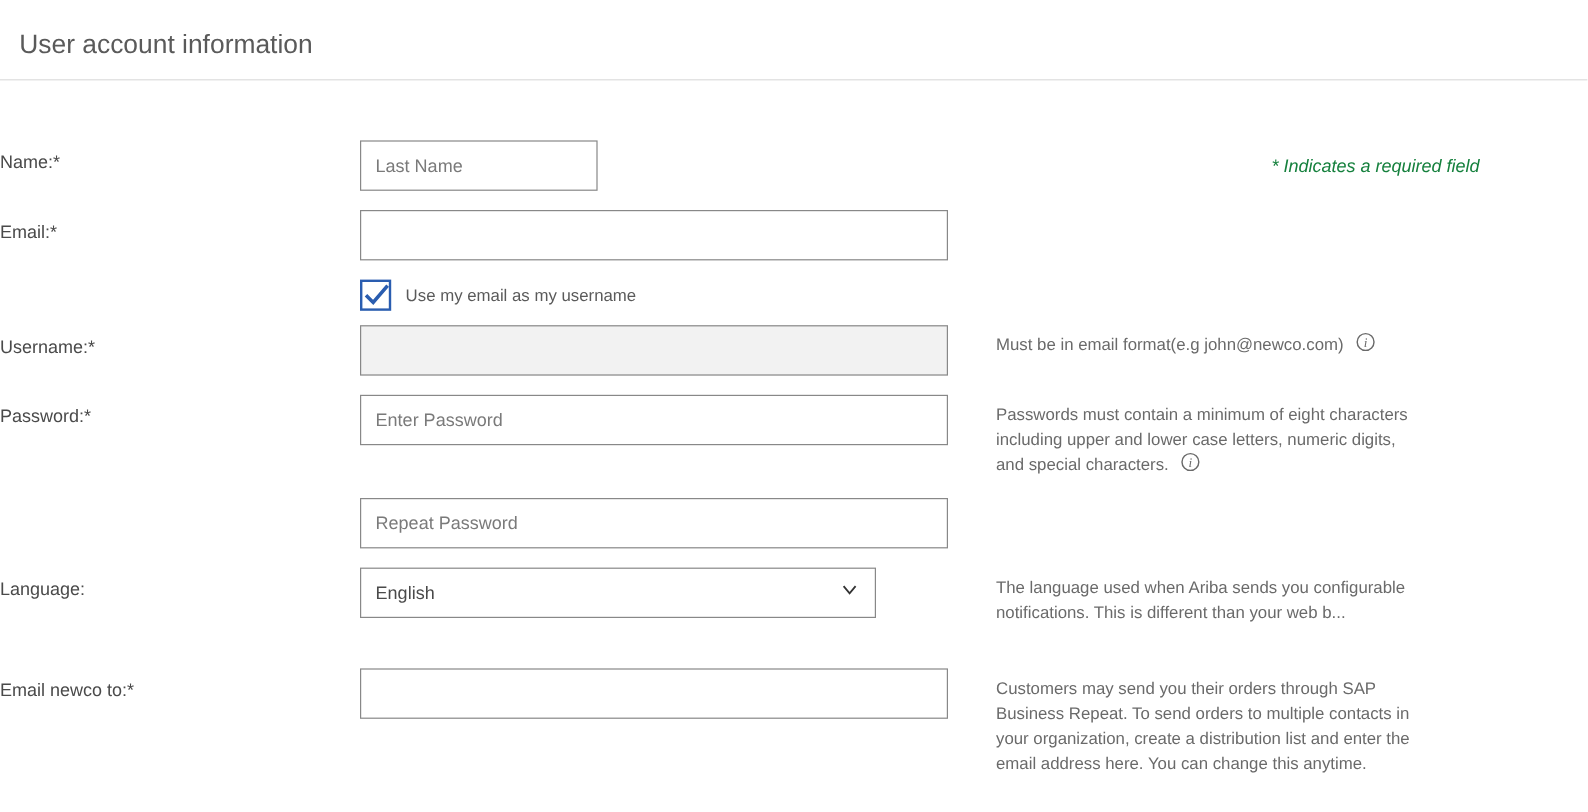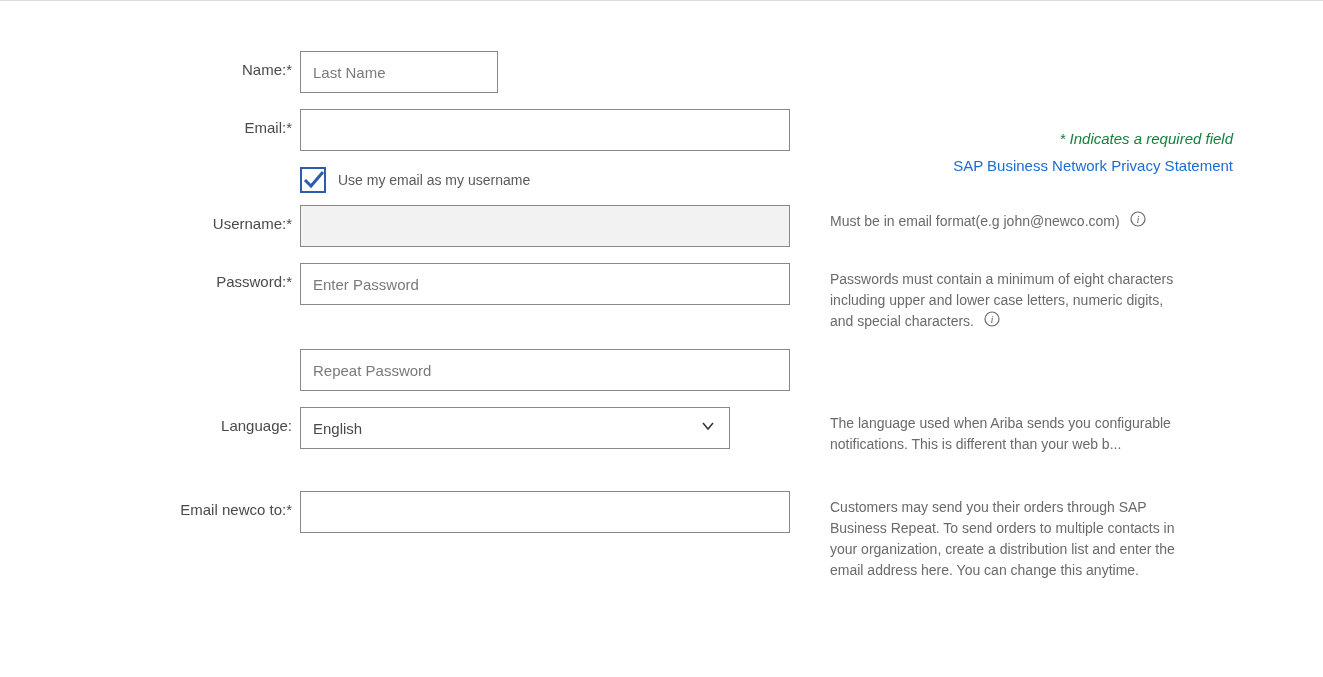--- a/index.html
+++ b/index.html
@@ -38,26 +38,25 @@
       font-size: 15px;
       text-decoration: none;
     }
     .form-row {
       display: flex;
       align-items: flex-start;
       margin-bottom: 16px;
     }
     .label-col {
       width: 300px;
-      text-align: right;
+      text-align: left;
       padding-right: 8px;
       padding-top: 10px;
       font-size: 15px;
       color: #4a4a4a;
-      padding-left: 48px;
     }
     .asterisk {
       color: #4a4a4a;
     }
     .input-col {
       width: 490px;
       display: flex;
       gap: 8px;
     }
     .hint-col {
@@ -132,25 +131,25 @@
       margin-left: 6px;
     }
     .container {
       position: relative;
     }
   </style>
 </head>
 <body>
 
 <div class="container">
+  <h1 class="page-title">User account information</h1>
   <hr class="divider">
 
   <div class="top-right">
     <div class="required-hint">*  Indicates a required field</div>
-    <a href="#" class="privacy-link">SAP Business Network Privacy Statement</a>
   </div>
 
   <div class="form-row">
     <div class="label-col">
       <span>Name:</span><span class="asterisk">*</span>
     </div>
     <div class="input-col">
       <input type="text" class="last-name" placeholder="Last Name" style="">
     </div>
     <div class="hint-col"></div>

